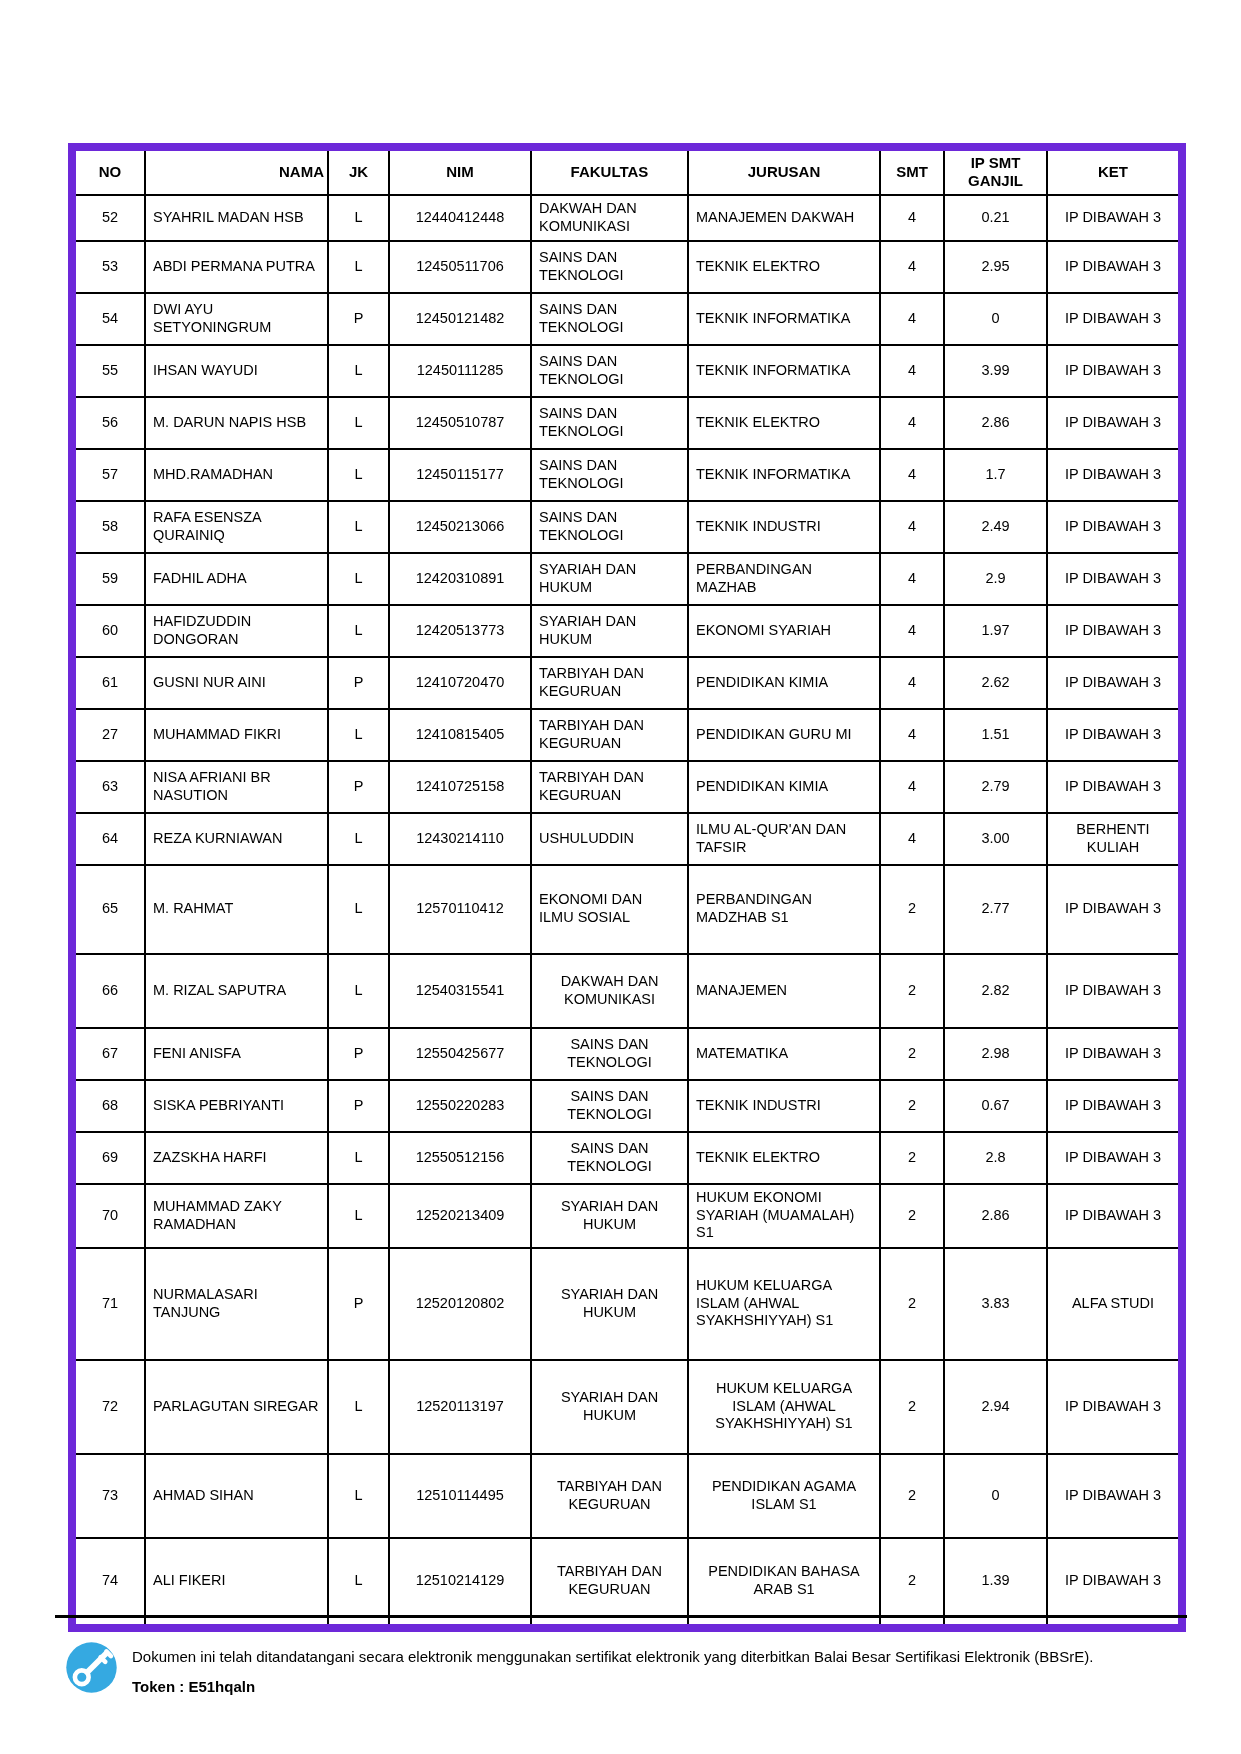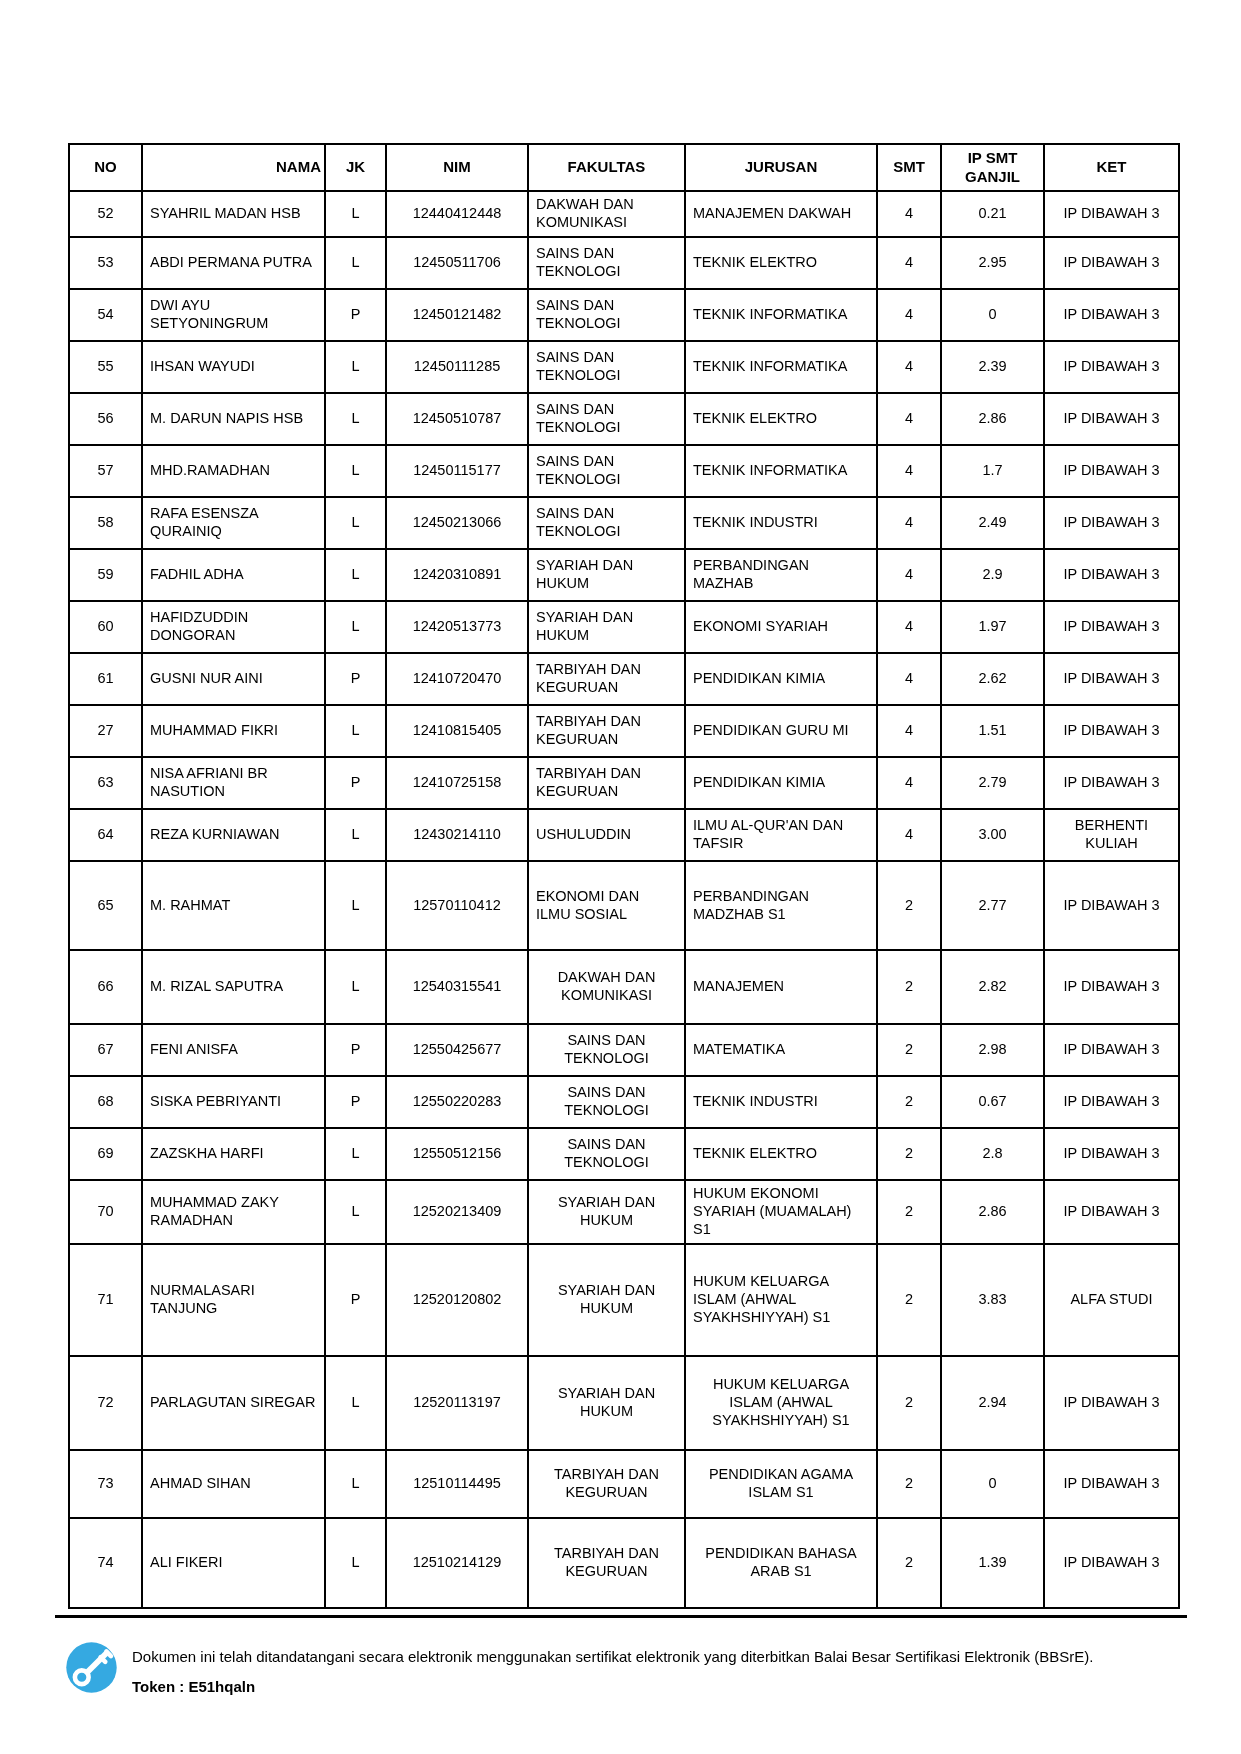--- a/index.html
+++ b/index.html
@@ -11,21 +11,21 @@
     font-family:"Liberation Sans", sans-serif;
     position:relative;
     -webkit-font-smoothing:antialiased;
   }
 
   
   .doc-table {
     position:absolute; left:68px; top:143px; width:1110px;
     border-collapse:collapse; table-layout:fixed;
     font-size:14.5px; line-height:1.22;
-    border:1px solid #6d28d9;
+    border:8px solid #6d28d9;
   }
   .doc-table th, .doc-table td {
     border:2px solid #000;
     padding:3px 7px;
     vertical-align:middle;
     overflow:hidden;
     word-wrap:break-word;
   }
   .doc-table thead tr { height:47px; }
   .doc-table th { font-weight:bold; text-align:center; font-size:15px; padding:3px 3px; }
@@ -47,21 +47,21 @@
   .doc-table tbody tr:nth-child(n+21) td:nth-child(6) { text-align:center; }
 
   
   .doc-table tbody tr { height:52px; }
   .doc-table tbody tr:nth-child(1)  { height:46px; }
   .doc-table tbody tr:nth-child(14) { height:89px; }
   .doc-table tbody tr:nth-child(15) { height:74px; }
   .doc-table tbody tr:nth-child(19) { height:64px; }
   .doc-table tbody tr:nth-child(20) { height:112px; }
   .doc-table tbody tr:nth-child(21) { height:94px; }
-  .doc-table tbody tr:nth-child(22) { height:68px; }
+  .doc-table tbody tr:nth-child(22) { height:84px; }
   .doc-table tbody tr:nth-child(23) { height:90px; }
 
   
   .footer-rule {
     position:absolute; left:55px; top:1615px;
     width:1132px; height:3px; background:#000;
   }
   .footer {
     position:absolute; left:64px; top:1640px; width:1150px;
     display:flex; align-items:flex-start; gap:13px;
@@ -136,21 +136,21 @@
       <td>IP DIBAWAH 3</td>
     </tr>
         <tr>
       <td>55</td>
       <td>IHSAN WAYUDI</td>
       <td>L</td>
       <td>12450111285</td>
       <td>SAINS DAN TEKNOLOGI</td>
       <td>TEKNIK INFORMATIKA</td>
       <td>4</td>
-      <td>2.39</td>
+      <td>3.99</td>
       <td>IP DIBAWAH 3</td>
     </tr>
         <tr>
       <td>56</td>
       <td>M. DARUN NAPIS HSB</td>
       <td>L</td>
       <td>12450510787</td>
       <td>SAINS DAN TEKNOLOGI</td>
       <td>TEKNIK ELEKTRO</td>
       <td>4</td>

